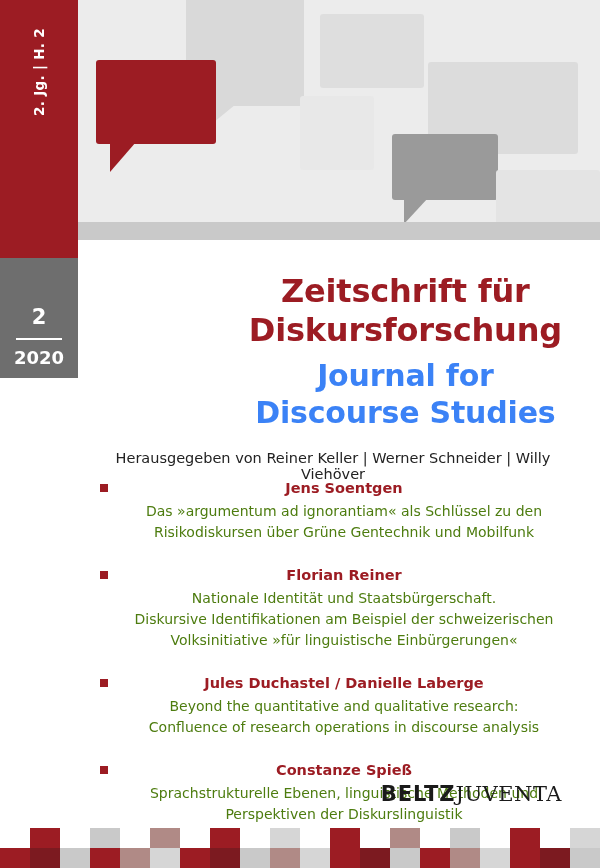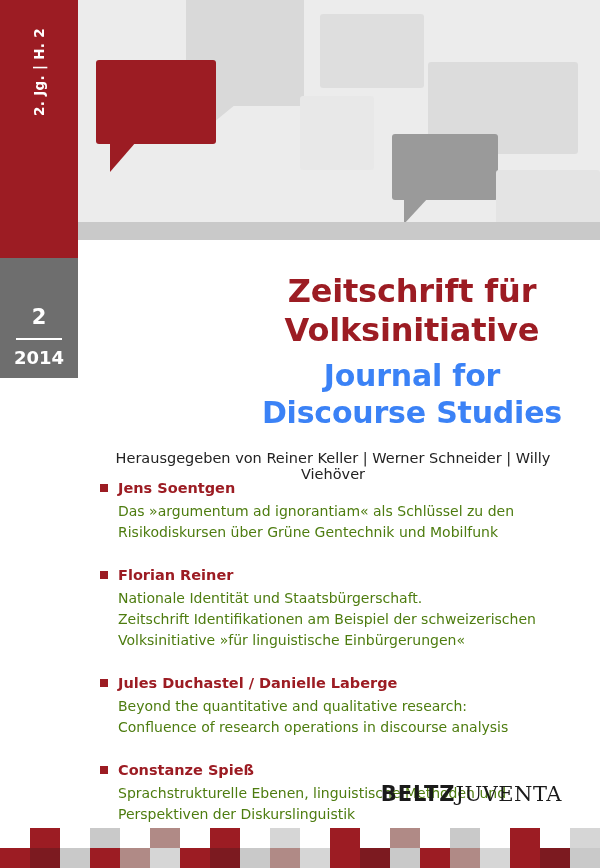--- a/index.html
+++ b/index.html
@@ -169,20 +169,21 @@
     color: #222222;
     font-size: 14.5px;
     text-align: center;
   }
 
   
   .contents {
     position: absolute;
     left: 100px; top: 478px;
     width: 470px;
+    text-align: center;
   }
   .entry {
     position: relative;
     margin-top: 22px;
     padding-left: 18px;
   }
   .entry:first-child { margin-top: 0; }
   .bullet {
     position: absolute;
     left: 0; top: 6px;
@@ -279,26 +280,26 @@
     <div class="band-bottom-strip"></div>
   </div>
 
   <div class="spine-red"></div>
   <div class="spine-vol">
     <span>2. Jg. | H. 2</span>
   </div>
   <div class="spine-grey"></div>
   <div class="issue-num">2</div>
   <div class="issue-rule"></div>
-  <div class="issue-year">2014</div>
+  <div class="issue-year">2020</div>
 
   <div class="title-block">
     <div class="title-de">
       <div>Zeitschrift für</div>
-      <div>Volksinitiative</div>
+      <div>Diskursforschung</div>
     </div>
     <div class="title-en">
       <div>Journal for</div>
       <div>Discourse Studies</div>
     </div>
   </div>
 
   <div class="editors">Herausgegeben von Reiner Keller | Werner Schneider | Willy Viehöver</div>
 
   <div class="contents">
@@ -310,21 +311,21 @@
         <div>Das »argumentum ad ignorantiam« als Schlüssel zu den</div>
         <div>Risikodiskursen über Grüne Gentechnik und Mobilfunk</div>
       </div>
     </div>
 
     <div class="entry">
       <div class="bullet"></div>
       <div class="author">Florian Reiner</div>
       <div class="article">
         <div>Nationale Identität und Staatsbürgerschaft.</div>
-        <div>Zeitschrift Identifikationen am Beispiel der schweizerischen</div>
+        <div>Diskursive Identifikationen am Beispiel der schweizerischen</div>
         <div>Volksinitiative »für linguistische Einbürgerungen«</div>
       </div>
     </div>
 
     <div class="entry">
       <div class="bullet"></div>
       <div class="author">Jules Duchastel / Danielle Laberge</div>
       <div class="article">
         <div>Beyond the quantitative and qualitative research:</div>
         <div>Confluence of research operations in discourse analysis</div>

